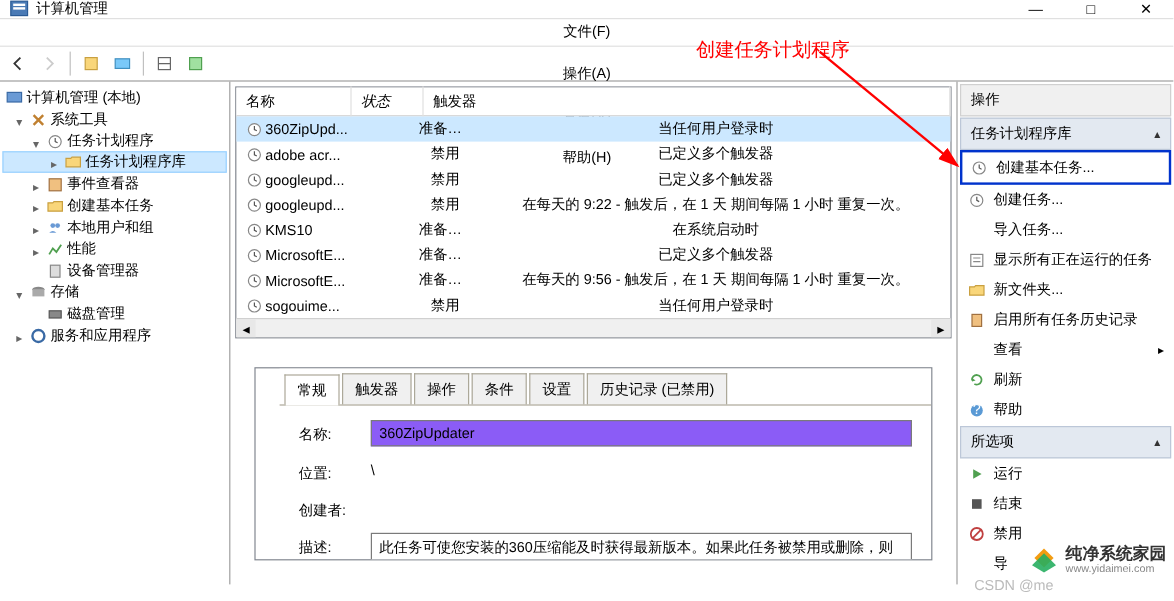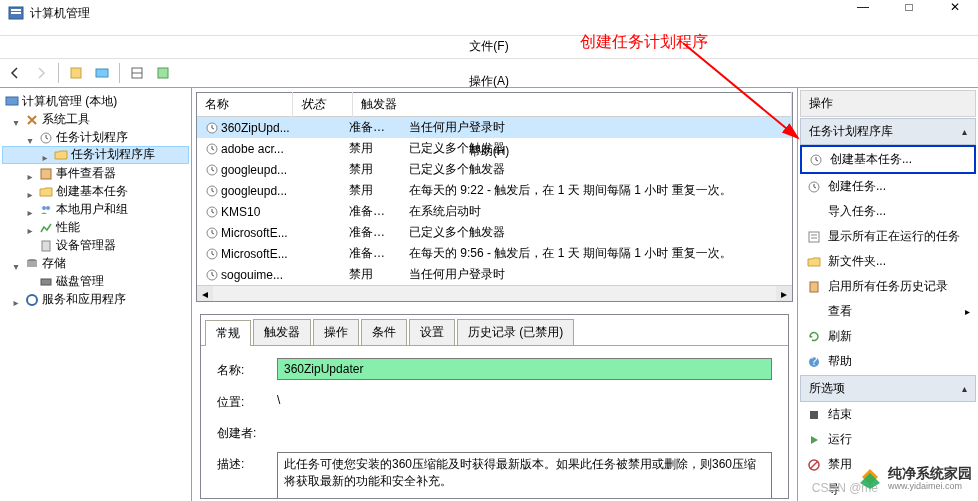--- a/index.html
+++ b/index.html
@@ -1,17 +1,17 @@
 <!DOCTYPE html>
 <html><head>
 <meta charset="utf-8">
 <style>
 * { box-sizing: border-box; margin: 0; padding: 0; font-family: "Microsoft YaHei", "Segoe UI", sans-serif; font-size: 12px; }
 body { background: #fff; width: 978px; height: 501px; overflow: hidden; position: relative; }
-.titlebar { height: 36px; display: flex; align-items: flex-end; padding: 0 0 13px 8px; border-bottom: 1px solid #e0e0e0; }
+.titlebar { height: 16px; display: flex; align-items: center; padding: 0 0 0 8px; border-bottom: 1px solid #e0e0e0; }
 .titlebar .app-icon { width: 16px; height: 16px; margin-right: 6px; }
 .titlebar .title { flex: 0 0 auto; }
 .titlebar .spacer { flex: 1; }
 .titlebar .win-btn { width: 46px; height: 30px; display: flex; align-items: center; justify-content: center; }
 .menubar { height: 22px; display: flex; align-items: center; padding: 0 6px; gap: 14px; flex-direction: column; }
 .menubar .menu-item { padding: 2px 4px; }
 .toolbar { height: 30px; display: flex; align-items: center; padding: 0 4px; gap: 4px; border-top: 1px solid #e0e0e0; border-bottom: 1px solid #a0a0a0; }
 .toolbar .tb-btn { width: 22px; height: 22px; display: flex; align-items: center; justify-content: center; border: 1px solid transparent; }
 .toolbar .tb-sep { width: 1px; height: 20px; background: #c0c0c0; margin: 0 2px; }
 .main { display: flex; height: calc(501px - 30px - 22px - 30px); }
@@ -20,51 +20,51 @@
 .tree-node .twisty { width: 12px; text-align: center; color: #666; font-size: 10px; }
 .tree-node .nicon { width: 16px; height: 16px; margin: 0 2px; display: flex; align-items: center; justify-content: center; }
 .tree-node.selected { background: #cce8ff; border: 1px solid #99d1ff; height: 18px; }
 .center-pane { flex: 1; display: flex; flex-direction: column; border-right: 1px solid #a0a0a0; }
 .task-list { flex: 0 0 auto; border-bottom: 1px solid #a0a0a0; margin: 4px; border: 1px solid #828790; }
 .task-header { display: flex; background: #fff; border-bottom: 1px solid #d0d0d0; height: 24px; align-items: center; }
 .task-header .col { padding: 4px 8px; border-right: 1px solid #e0e0e0; }
 .task-header .col-name { width: 96px; }
 .task-header .col-status { width: 60px; font-style: italic; }
 .task-header .col-trigger { flex: 1; }
-.task-row { display: flex; height: 21px; align-items: center; }
+.task-row { display: flex; height: 21px; align-items: center; text-align: center; }
 .task-row .cell { padding: 2px 8px; overflow: hidden; text-overflow: ellipsis; white-space: nowrap; }
 .task-row .cell-name { width: 96px; display: flex; align-items: center; gap: 2px; }
 .task-row .cell-status { width: 60px; margin-left: 48px; }
 .task-row .cell-trigger { flex: 1; }
 .task-row.selected { background: #cce8ff; }
 .clock-icon { width: 14px; height: 14px; flex-shrink: 0; }
 .scroll-h { height: 16px; background: #f0f0f0; border-top: 1px solid #d0d0d0; display: flex; }
 .scroll-h .arrow { width: 16px; background: #e8e8e8; display: flex; align-items: center; justify-content: center; }
 .scroll-h .track { flex: 1; }
-.detail-pane { flex: 1; margin: 8px; border: 1px solid #828790; display: flex; flex-direction: column; overflow: hidden; }
+.detail-pane { flex: 1; margin: 20px; border: 1px solid #828790; display: flex; flex-direction: column; overflow: hidden; padding-left: 20px; }
 .tabs { display: flex; background: #fff; padding: 4px 4px 0 4px; gap: 2px; }
 .tab { padding: 4px 10px; border: 1px solid #aca899; border-bottom: none; background: #f0f0f0; }
 .tab.active { background: #fff; position: relative; top: 1px; }
 .tab-content { border-top: 1px solid #aca899; padding: 12px 16px; flex: 1; }
 .form-row { display: flex; align-items: flex-start; margin-bottom: 10px; }
 .form-row .label { width: 60px; padding-top: 4px; }
-.form-row .value-input { flex: 1; border: 1px solid #7a7a7a; padding: 3px 6px; background: #86efac; }
+.form-row .value-input { flex: 1; border: 1px solid #7a7a7a; padding: 3px 6px; background: #8b5cf6; }
 .form-row .value-text { flex: 1; padding: 3px 0; }
 .form-row .value-textarea { flex: 1; border: 1px solid #7a7a7a; padding: 3px 6px; height: 48px; background: #fff; overflow: hidden; }
 .actions-pane { width: 180px; padding: 2px; }
 .actions-header { background: #f0f0f0; padding: 4px 8px; border: 1px solid #d0d0d0; font-weight: normal; }
 .actions-group-header { background: #e3e9f1; padding: 4px 8px; display: flex; align-items: center; justify-content: space-between; border: 1px solid #bcc7d8; margin-top: 1px; }
 .actions-group-header .chev { font-size: 10px; color: #333; }
 .action-item { display: flex; align-items: center; padding: 4px 6px; gap: 6px; }
 .action-item.highlighted { border: 2px solid #0033cc; }
 .action-item .aicon { width: 16px; height: 16px; display: flex; align-items: center; justify-content: center; }
 .annotation { position: absolute; top: 32px; left: 580px; color: #ff0000; font-size: 16px; font-weight: normal; pointer-events: none; }
 .arrow-svg { position: absolute; top: 38px; left: 678px; pointer-events: none; }
 .watermark { position: absolute; bottom: 6px; right: 100px; color: #bbb; font-size: 12px; }
-.logo { position: absolute; bottom: 8px; right: 6px; display: flex; align-items: center; gap: 4px; }
+.logo { position: absolute; bottom: 20px; right: 6px; display: flex; align-items: center; gap: 4px; }
 .logo .logo-icon { width: 28px; height: 28px; }
 .logo .logo-text { display: flex; flex-direction: column; line-height: 1.1; }
 .logo .logo-text .main-t { font-size: 14px; font-weight: bold; color: #333; }
 .logo .logo-text .sub-t { font-size: 9px; color: #888; }
 </style>
 </head>
 <body>
 
 <div class="titlebar">
   <span class="app-icon">
@@ -449,32 +449,32 @@
         </span>
       <span>帮助</span>
     </div>
     <div class="actions-group-header">
       <span>所选项</span>
       <span class="chev">▴</span>
     </div>
     <div class="action-item">
       <span class="aicon">
           <svg width="14" height="14" viewBox="0 0 14 14">
+            <path d="M4 3 L11 7 L4 11 Z" fill="#50a050"></path>
+          </svg>
+        </span>
+      <span>运行</span>
+    </div>
+    <div class="action-item">
+      <span class="aicon">
+          <svg width="14" height="14" viewBox="0 0 14 14">
             <rect x="3" y="3" width="8" height="8" fill="#555"></rect>
           </svg>
         </span>
       <span>结束</span>
-    </div>
-    <div class="action-item">
-      <span class="aicon">
-          <svg width="14" height="14" viewBox="0 0 14 14">
-            <path d="M4 3 L11 7 L4 11 Z" fill="#50a050"></path>
-          </svg>
-        </span>
-      <span>运行</span>
     </div>
     <div class="action-item">
       <span class="aicon">
           <svg width="14" height="14" viewBox="0 0 14 14">
             <circle cx="7" cy="7" r="5" fill="none" stroke="#c04040" stroke-width="1.5"></circle>
             <line x1="3" y1="11" x2="11" y2="3" stroke="#c04040" stroke-width="1.5"></line>
           </svg>
         </span>
       <span>禁用</span>
     </div>

